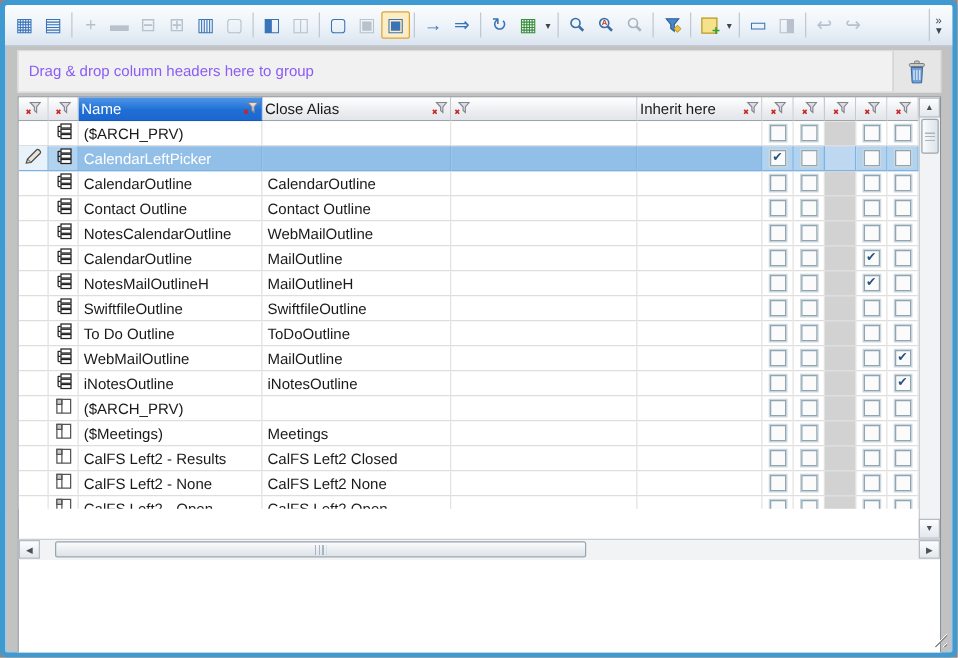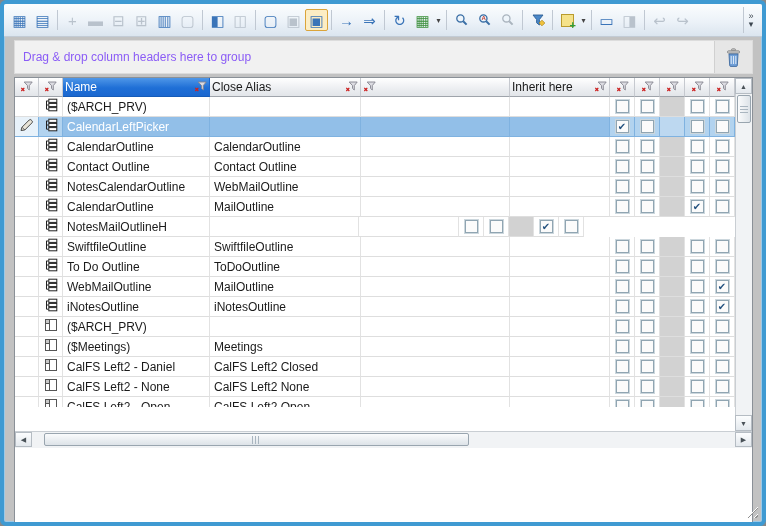--- a/index.html
+++ b/index.html
@@ -502,20 +502,21 @@
             <div class="c center" style="width: 24px;"></div>
             <div class="c center" style="width: 24px;">
               <span><svg width="14" height="14" viewBox="0 0 14 14">
                   <path d="M2.5 2.8v8.4M2.5 3h2M2.5 7h2M2.5 11.2h2" stroke="#222" stroke-width="1" fill="none"></path>
                   <rect x="4.8" y="1.2" width="8" height="3.2" fill="#fff" stroke="#222" stroke-width="1"></rect>
                   <rect x="4.8" y="5.4" width="8" height="3.2" fill="#fff" stroke="#222" stroke-width="1"></rect>
                   <rect x="4.8" y="9.6" width="8" height="3.2" fill="#fff" stroke="#222" stroke-width="1"></rect>
                 </svg></span>
             </div>
             <div class="c" style="width: 147px;">NotesMailOutlineH</div>
+            <div class="c" style="width: 151px;">MailOutlineH</div>
             <div class="c" style="width: 149px;"></div>
             <div class="c" style="width: 100px;"></div>
             <div class="c center" style="width: 25px;">
               <span class="cb"></span>
             </div>
             <div class="c center" style="width: 25px;">
               <span class="cb"></span>
             </div>
             <div class="c center gap" style="width: 25px;"></div>
             <div class="c center" style="width: 25px;">
@@ -693,21 +694,21 @@
           </div>
           <div class="row">
             <div class="c center" style="width: 24px;"></div>
             <div class="c center" style="width: 24px;">
               <span><svg width="14" height="14" viewBox="0 0 14 14">
                   <rect x="1.5" y="1.5" width="11" height="11" fill="#fff" stroke="#555" stroke-width="1"></rect>
                   <rect x="1.5" y="1.5" width="4" height="4" fill="#c9c9c9" stroke="#555" stroke-width="1"></rect>
                   <path d="M5.5 1.5v11" stroke="#555" stroke-width="1"></path>
                 </svg></span>
             </div>
-            <div class="c" style="width: 147px;">CalFS Left2 - Daniel</div>
+            <div class="c" style="width: 147px;">CalFS Left2 - Results</div>
             <div class="c" style="width: 151px;">CalFS Left2 Closed</div>
             <div class="c" style="width: 149px;"></div>
             <div class="c" style="width: 100px;"></div>
             <div class="c center" style="width: 25px;">
               <span class="cb"></span>
             </div>
             <div class="c center" style="width: 25px;">
               <span class="cb"></span>
             </div>
             <div class="c center gap" style="width: 25px;"></div>

